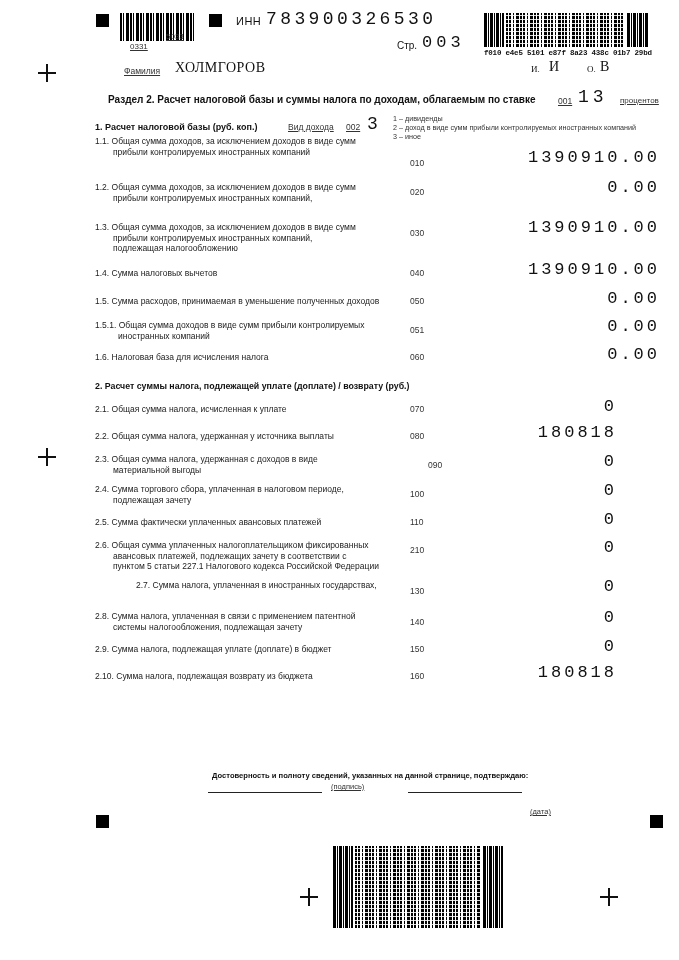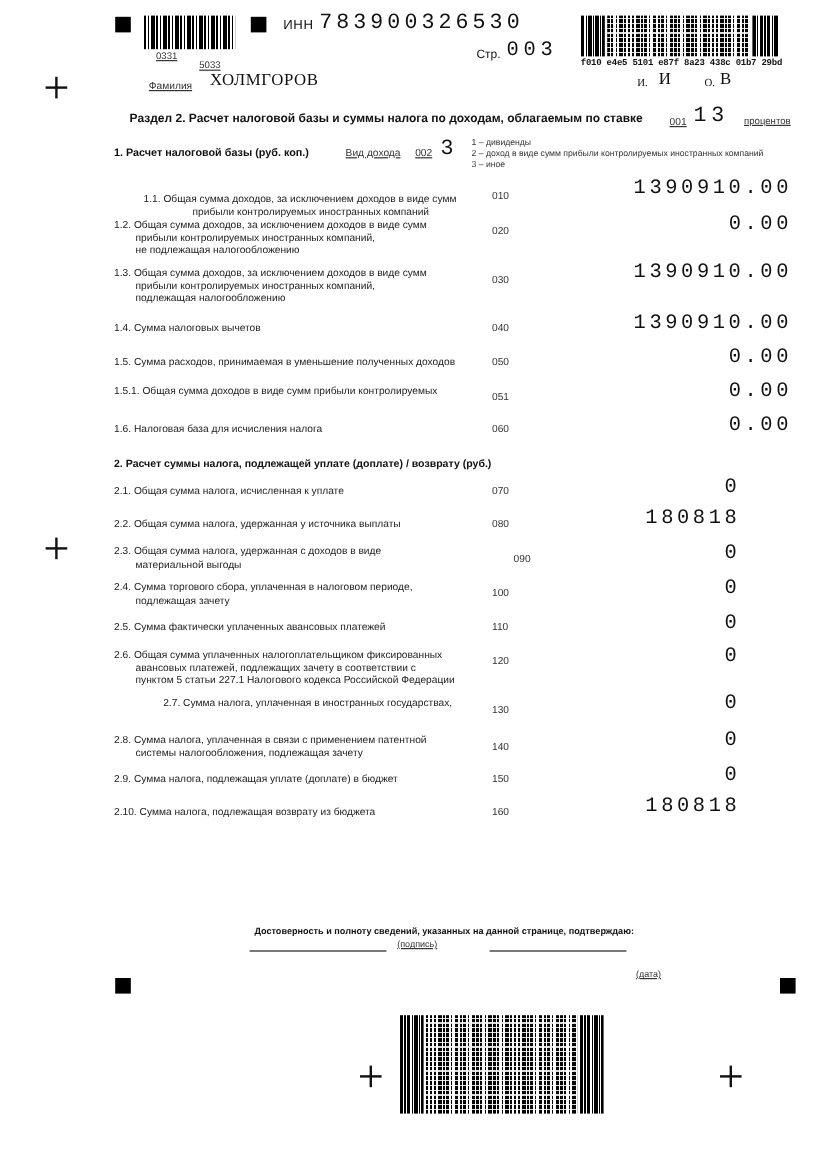--- a/index.html
+++ b/index.html
@@ -37,21 +37,21 @@
 <div class="sq" style="left:96px;top:815px;"></div>
 <div class="sq" style="left:650px;top:815px;"></div>
 
 <div class="cross" style="left:38px;top:64px;"></div>
 <div class="cross" style="left:38px;top:448px;"></div>
 <div class="cross" style="left:300px;top:888px;"></div>
 <div class="cross" style="left:600px;top:888px;"></div>
 
 <div class="barcode1"></div>
 <div class="abs small" style="left:130px;top:42px;font-size:8px;">0331</div>
-<div class="abs small" style="left:166px;top:50px;font-size:8px;text-align:right;">5033</div>
+<div class="abs small" style="left:166px;top:32px;font-size:8px;text-align:right;">5033</div>
 
 <div class="abs" style="left:236px;top:15px;font-size:11px;letter-spacing:0.5px;">ИНН</div>
 <div class="abs mono" style="left:266px;top:9px;font-size:18px;letter-spacing:3.4px;">783900326530</div>
 <div class="abs" style="left:397px;top:40px;font-size:10px;">Стр.</div>
 <div class="abs mono" style="left:422px;top:33px;font-size:17px;letter-spacing:4px;">003</div>
 
 <div class="abs small" style="left:124px;top:66px;">Фамилия</div>
 <div class="abs" style="left:175px;top:60px;font-family:'Liberation Serif',serif;font-size:14px;letter-spacing:0.5px;">ХОЛМГОРОВ</div>
 
 <div class="pdf417" style="left:484px;top:13px;width:165px;height:34px;">
@@ -73,31 +73,30 @@
 <div class="abs" style="left:95px;top:122px;font-size:9px;font-weight:bold;">1. Расчет налоговой базы (руб. коп.)</div>
 <div class="abs small" style="left:288px;top:122px;">Вид дохода</div>
 <div class="abs small" style="left:346px;top:122px;">002</div>
 <div class="abs mono" style="left:367px;top:114px;font-size:18px;">3</div>
 <div class="abs" style="left:393px;top:114px;font-size:7.2px;line-height:9px;color:#333;">
   <div>1 – дивиденды</div>
   <div>2 – доход в виде сумм прибыли контролируемых иностранных компаний</div>
   <div>3 – иное</div>
 </div>
 
-<div class="row lbl" style="top:160px;text-align:center;">
+<div class="row lbl" style="top:136px;">
   <span>1.1.</span> <span>Общая сумма доходов, за исключением доходов в виде сумм</span>
   <span class="indent">прибыли контролируемых иностранных компаний</span>
 </div>
 <div class="code" style="top:158px;">010</div>
 <div class="val" style="top:148px;">1390910.00</div>
 
 <div class="row lbl" style="top:182px;">
   <span>1.2.</span> <span>Общая сумма доходов, за исключением доходов в виде сумм</span>
   <span class="indent">прибыли контролируемых иностранных компаний,</span>
-  <span class="indent">не подлежащая налогообложению</span>
 </div>
 <div class="code" style="top:187px;">020</div>
 <div class="val" style="top:178px;">0.00</div>
 
 <div class="row lbl" style="top:222px;">
   <span>1.3.</span> <span>Общая сумма доходов, за исключением доходов в виде сумм</span>
   <span class="indent">прибыли контролируемых иностранных компаний,</span>
   <span class="indent">подлежащая налогообложению</span>
 </div>
 <div class="code" style="top:228px;">030</div>
@@ -110,20 +109,21 @@
 <div class="val" style="top:260px;">1390910.00</div>
 
 <div class="row lbl" style="top:296px;width:320px;">
   <span>1.5.</span> <span>Сумма расходов, принимаемая в уменьшение полученных доходов</span>
 </div>
 <div class="code" style="top:296px;">050</div>
 <div class="val" style="top:289px;">0.00</div>
 
 <div class="row lbl" style="top:320px;">
   <span>1.5.1.</span> <span>Общая сумма доходов в виде сумм прибыли контролируемых</span>
+  <span class="indent" style="padding-left:23px;">иностранных компаний</span>
 </div>
 <div class="code" style="top:325px;">051</div>
 <div class="val" style="top:317px;">0.00</div>
 
 <div class="row lbl" style="top:352px;">
   <span>1.6.</span> <span>Налоговая база для исчисления налога</span>
 </div>
 <div class="code" style="top:352px;">060</div>
 <div class="val" style="top:345px;">0.00</div>
 
@@ -159,21 +159,21 @@
   <span>2.5.</span> <span>Сумма фактически уплаченных авансовых платежей</span>
 </div>
 <div class="code" style="top:517px;">110</div>
 <div class="val2" style="top:510px;">0</div>
 
 <div class="row lbl" style="top:540px;width:320px;">
   <span>2.6.</span> <span>Общая сумма уплаченных налогоплательщиком фиксированных</span>
   <span class="indent">авансовых платежей, подлежащих зачету в соответствии с</span>
   <span class="indent">пунктом 5 статьи 227.1 Налогового кодекса Российской Федерации</span>
 </div>
-<div class="code" style="top:545px;">120</div>
+<div class="code" style="top:545px;">210</div>
 <div class="val2" style="top:538px;">0</div>
 
 <div class="row lbl" style="top:580px;margin-left:41px;">
   <span>2.7.</span> <span>Сумма налога, уплаченная в иностранных государствах,</span>
 </div>
 <div class="code" style="top:586px;">130</div>
 <div class="val2" style="top:577px;">0</div>
 
 <div class="row lbl" style="top:611px;">
   <span>2.8.</span> <span>Сумма налога, уплаченная в связи с применением патентной</span>

